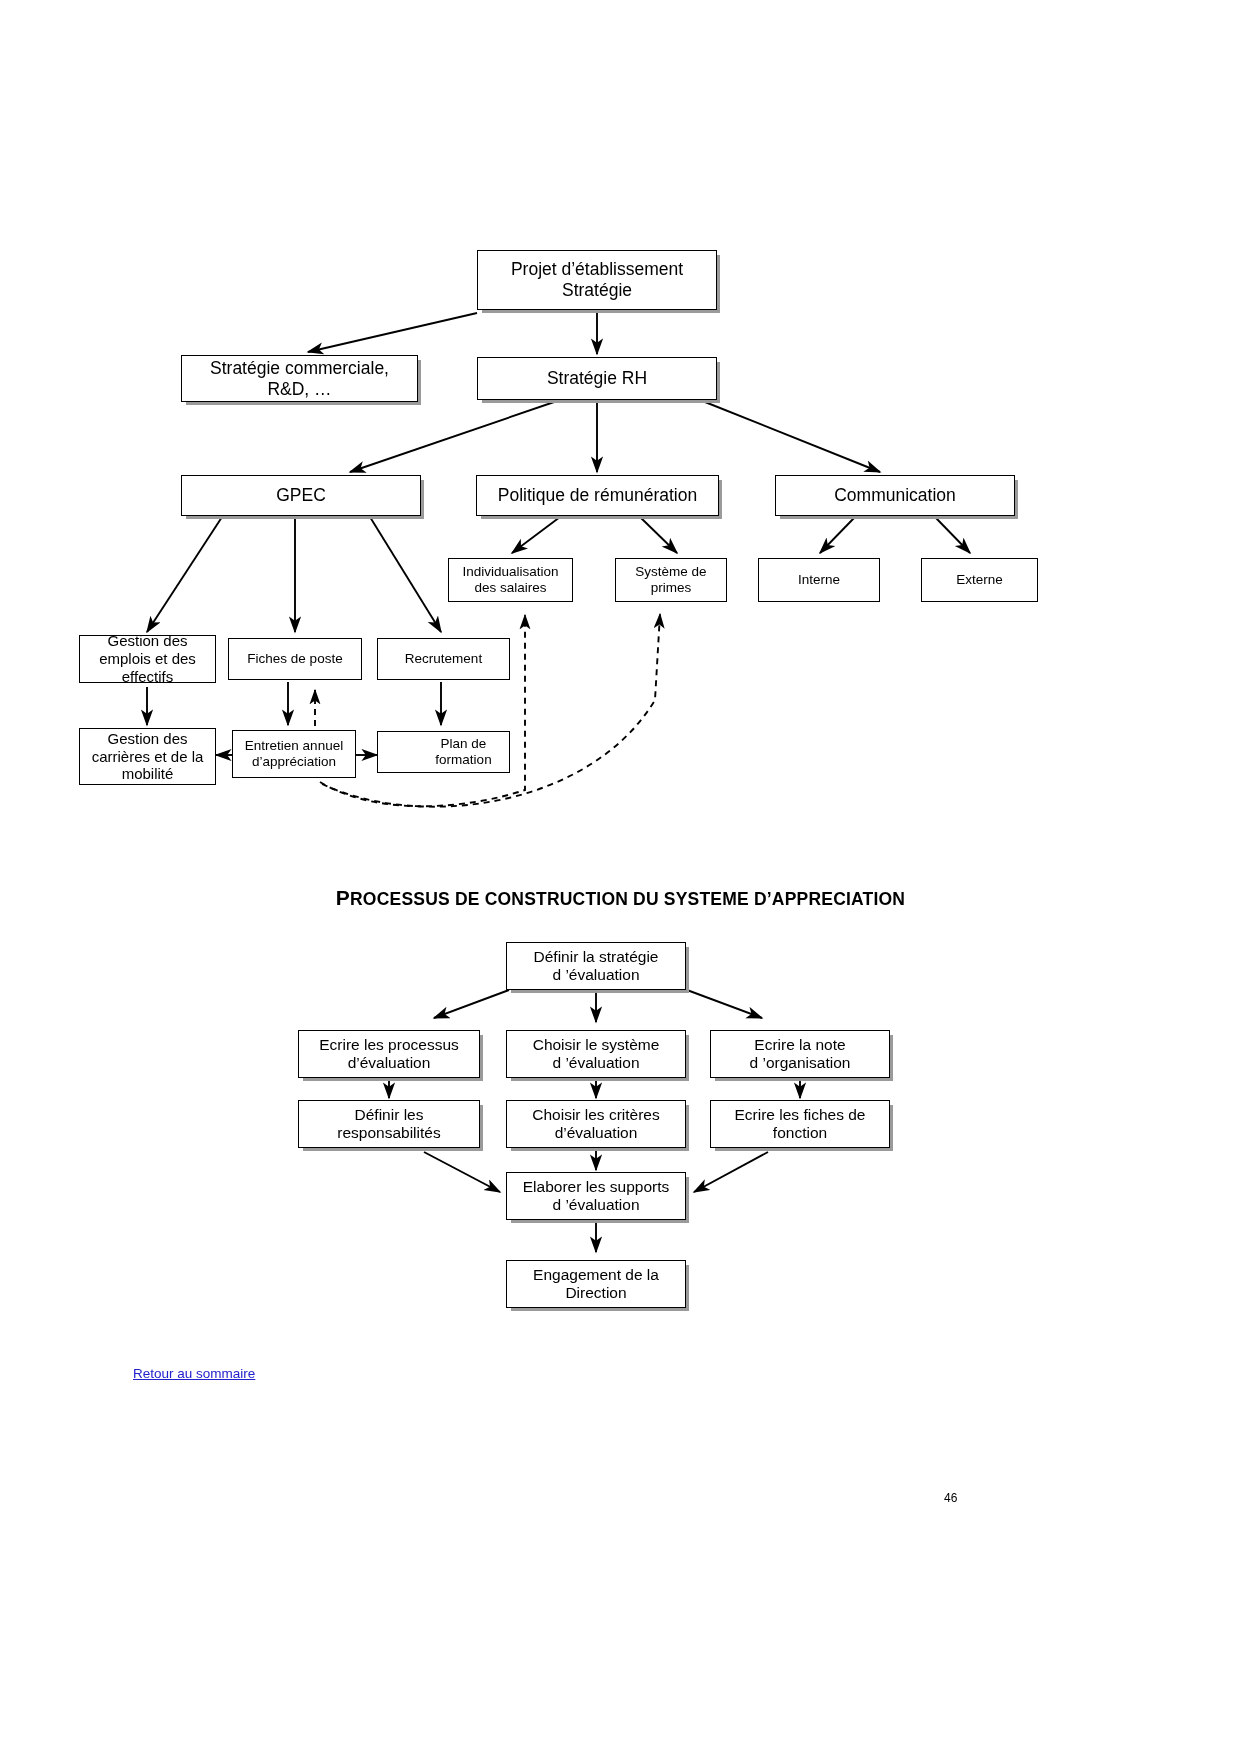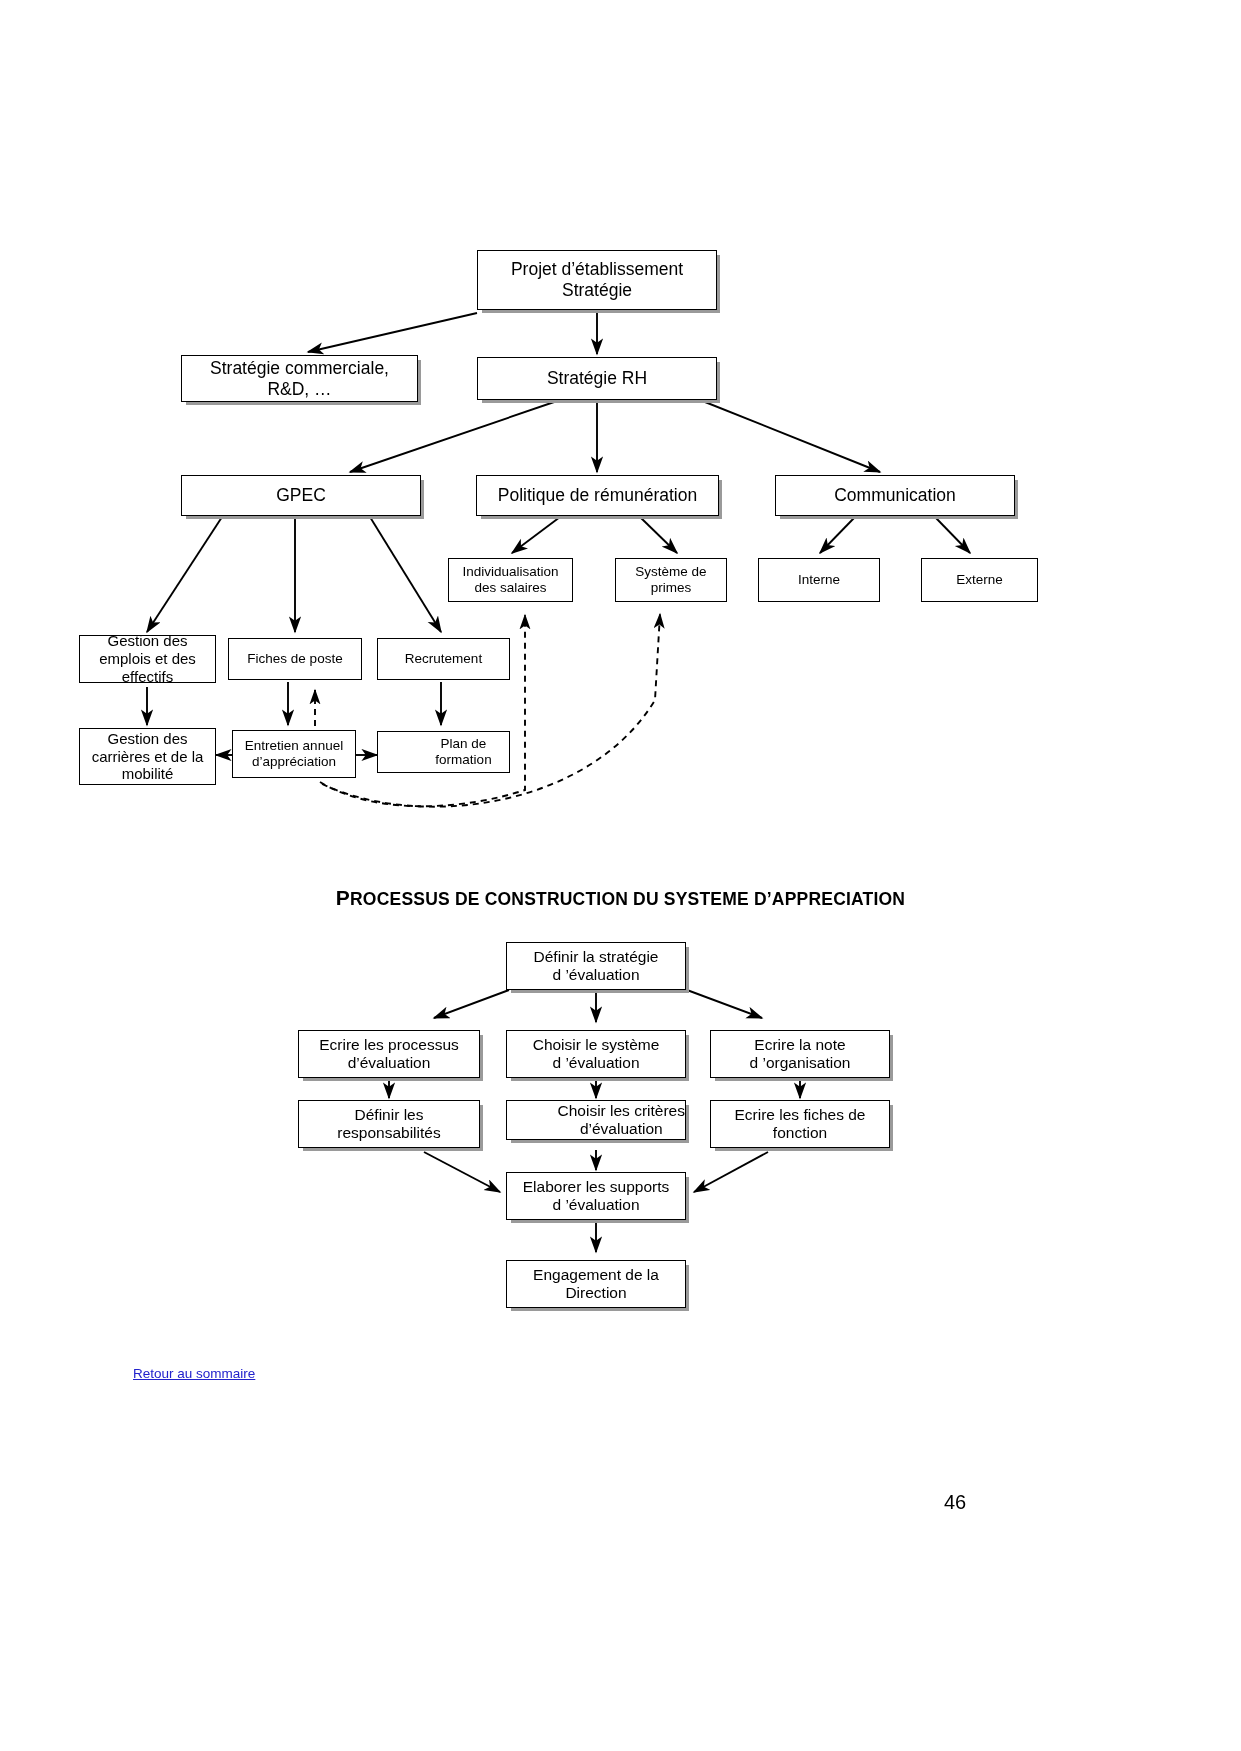--- a/index.html
+++ b/index.html
@@ -43,21 +43,21 @@
     pointer-events:none;overflow:visible;}
 
   
   #return-link{
     position:absolute;left:133px;top:1366px;
     font-size:13.5px;color:#2222cc;text-decoration:underline;
     cursor:pointer;
   }
   #page-number{
     position:absolute;left:944px;top:1491px;
-    font-size:20px;color:#000;
+    font-size:12px;color:#000;
   }
 </style>
 </head>
 <body>
 
 <div class="page">
 
 
   <svg class="arrows" viewBox="0 0 1241 1751">
     <defs>
@@ -259,21 +259,21 @@
     </div>
   </div>
 
   <div class="box shadow f15" style="left:298px;top:1100px;width:182px;height:48px;">
     <div>
       <div>Définir les</div>
       <div>responsabilités</div>
     </div>
   </div>
 
-  <div class="box shadow f15" style="left:506px;top:1100px;width:180px;height:40px;justify-content:flex-end;">
+  <div class="box shadow f15" style="left:506px;top:1100px;width:180px;height:48px;">
     <div>
       <div>Choisir les critères</div>
       <div>d’évaluation</div>
     </div>
   </div>
 
   <div class="box shadow f15" style="left:710px;top:1100px;width:180px;height:48px;">
     <div>
       <div>Ecrire les fiches de</div>
       <div>fonction</div>

